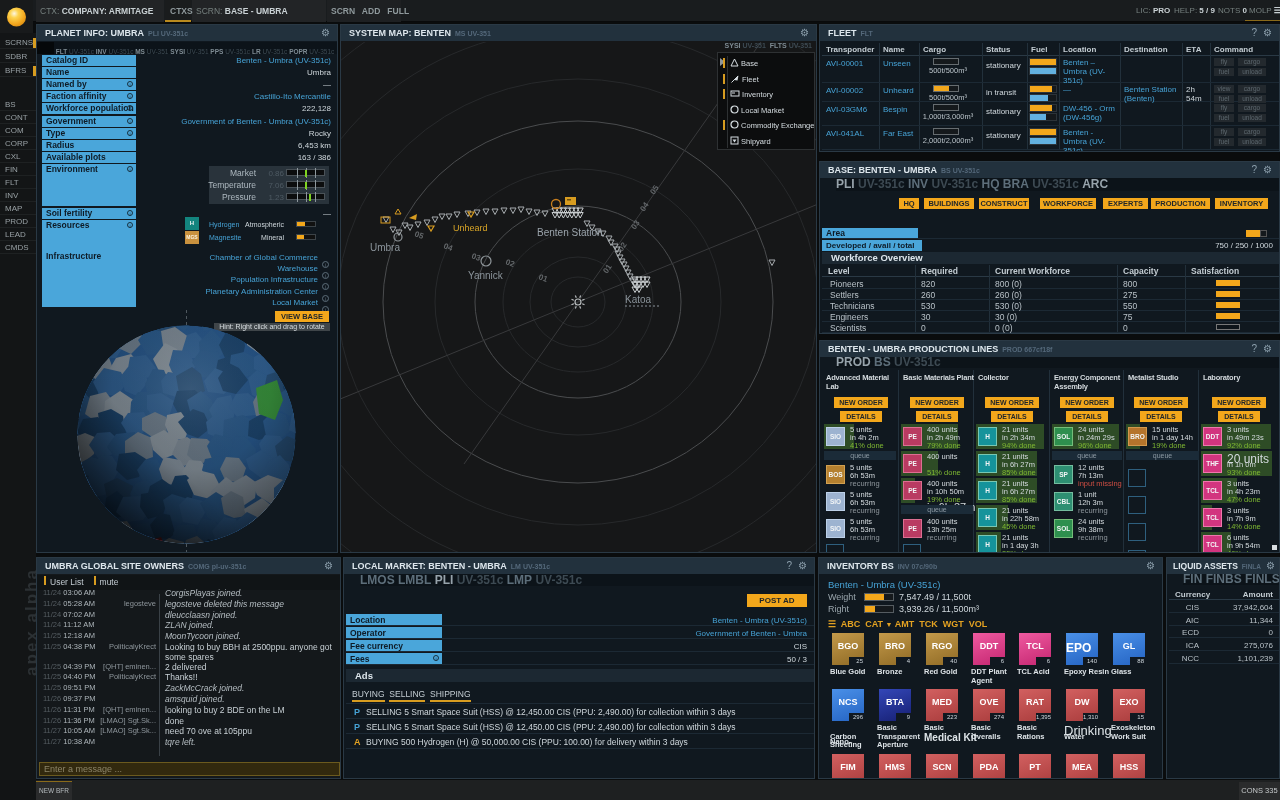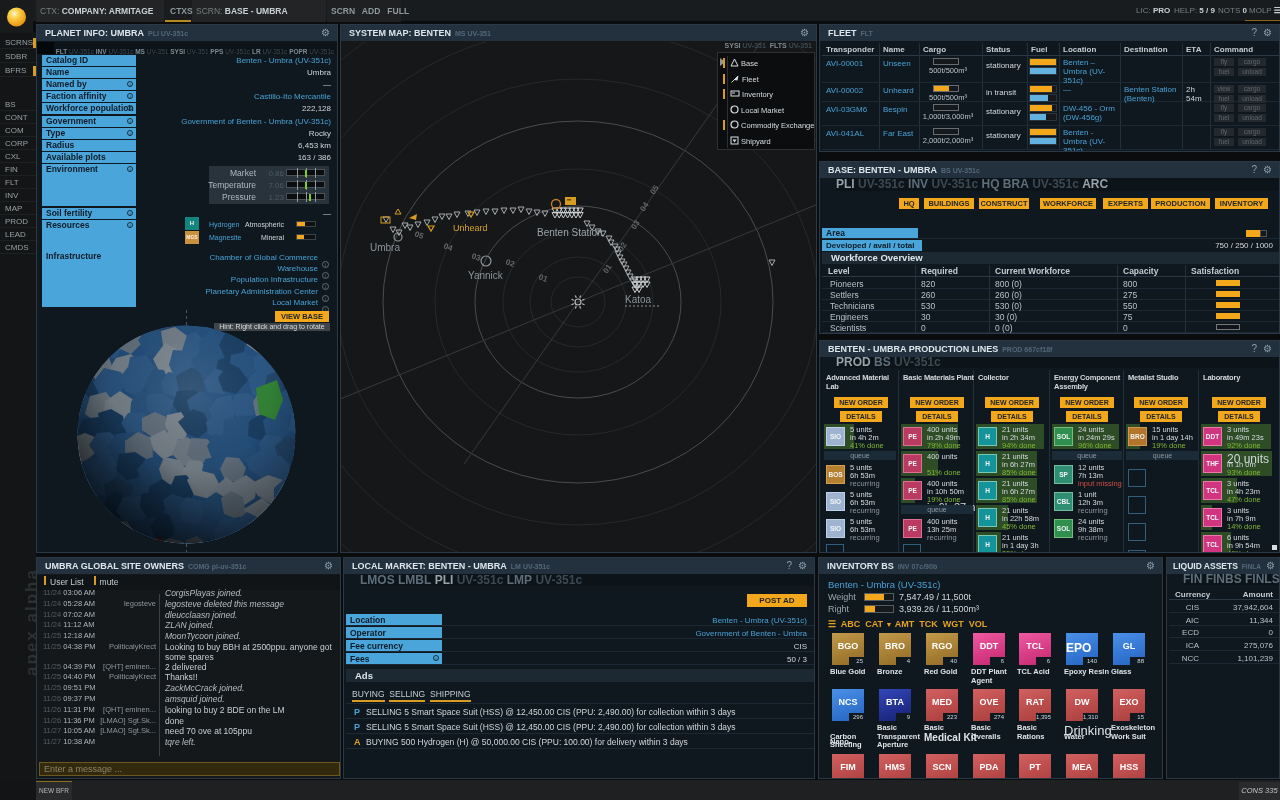--- a/index.html
+++ b/index.html
@@ -915,12 +915,12 @@
 <div class="abs" style="left:2px;top:81.10000000000001px;width:110px;height:12px;border-bottom:1px solid #1c2934;"></div>
 <div class="abs" style="left:4px;top:83.10000000000001px;width:28px;font-size:8px;color:#b9c2c8;text-align:right;">ICA</div>
 <div class="abs" style="left:40px;top:83.10000000000001px;width:66px;font-size:8px;color:#b9c2c8;text-align:right;">275,076</div>
 <div class="abs" style="left:2px;top:93.80000000000001px;width:110px;height:12px;border-bottom:1px solid #1c2934;"></div>
 <div class="abs" style="left:4px;top:95.80000000000001px;width:28px;font-size:8px;color:#b9c2c8;text-align:right;">NCC</div>
 <div class="abs" style="left:40px;top:95.80000000000001px;width:66px;font-size:8px;color:#b9c2c8;text-align:right;">1,101,239</div>
 </div>
 <div class="abs" style="left:0;top:780px;width:1280px;height:20px;background:#1e2021;"></div>
 <div class="abs" style="left:0;top:780px;width:36px;height:20px;background:#121415;"></div>
 <div class="abs" style="left:36px;top:781px;width:36px;height:19px;background:#2a2b2c;border-top:1px solid #8a6a1a;color:#b5babd;font-size:6.5px;line-height:17px;text-align:center;">NEW BFR</div>
-<div class="abs" style="left:1239px;top:782px;width:41px;height:18px;background:#2a2b2c;color:#c5c8ca;font-size:7.5px;line-height:18px;text-align:center;font-style:italic;">CONS 335</div>
+<div class="abs" style="left:1239px;top:782px;width:41px;height:18px;background:#2a2b2c;color:#c5c8ca;font-size:7.5px;line-height:18px;text-align:center;">CONS 335</div>
 </body></html>

